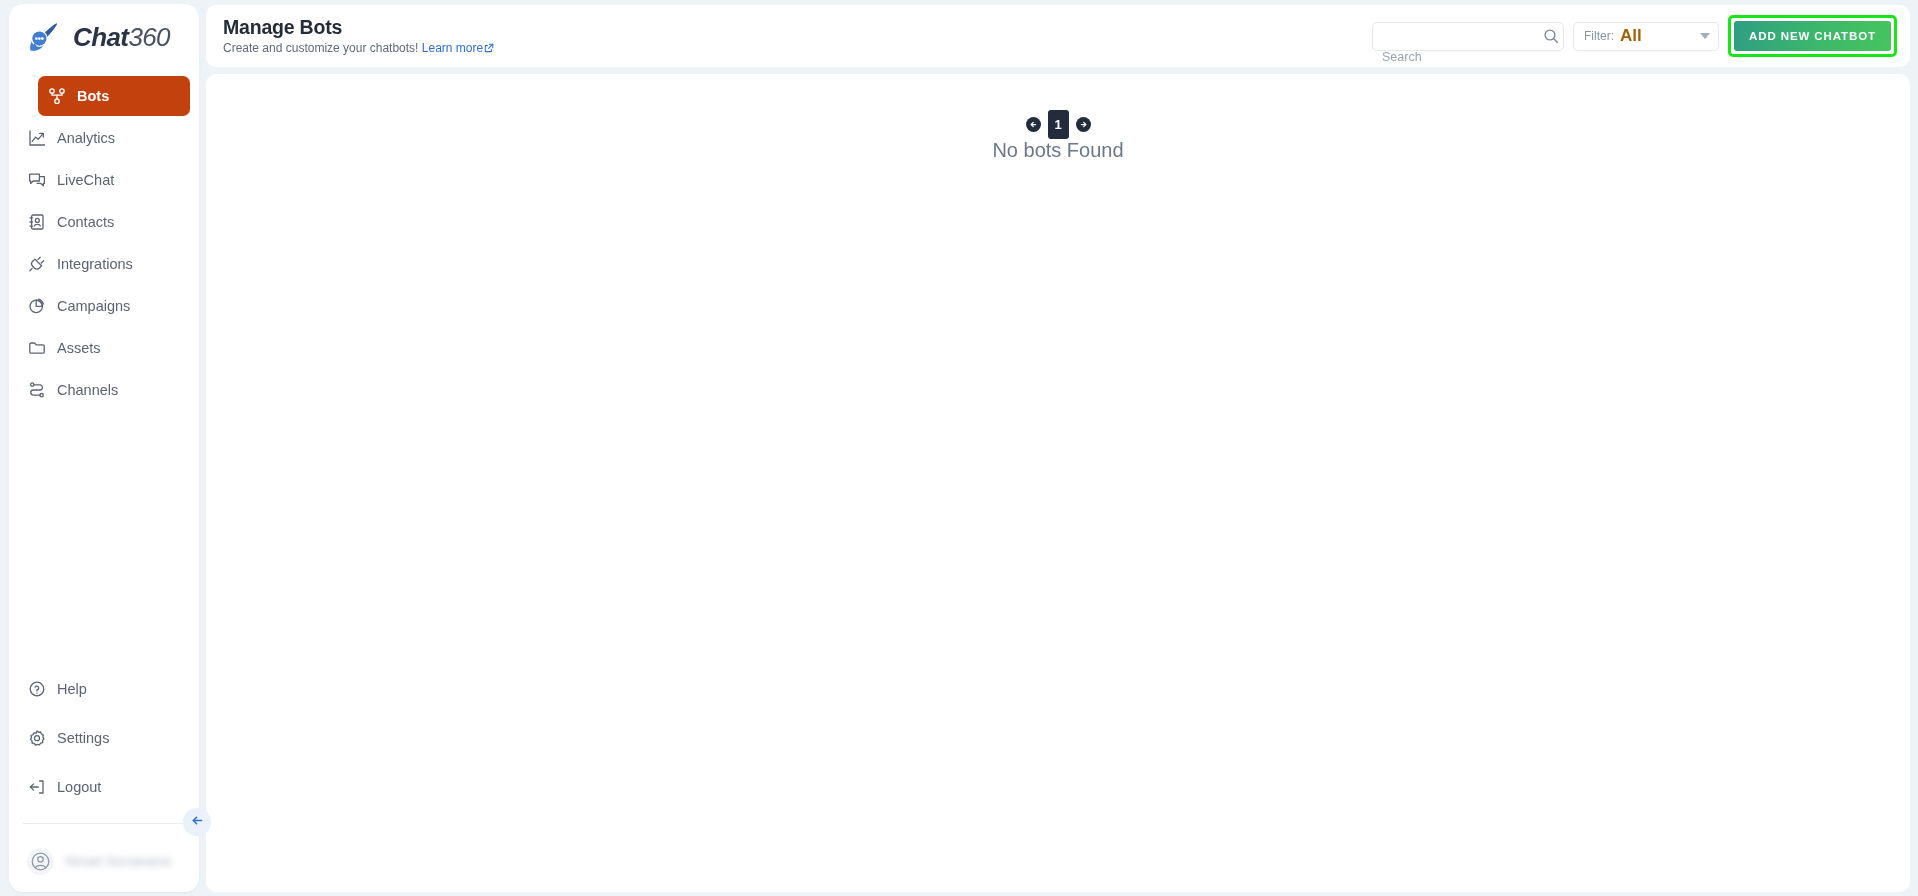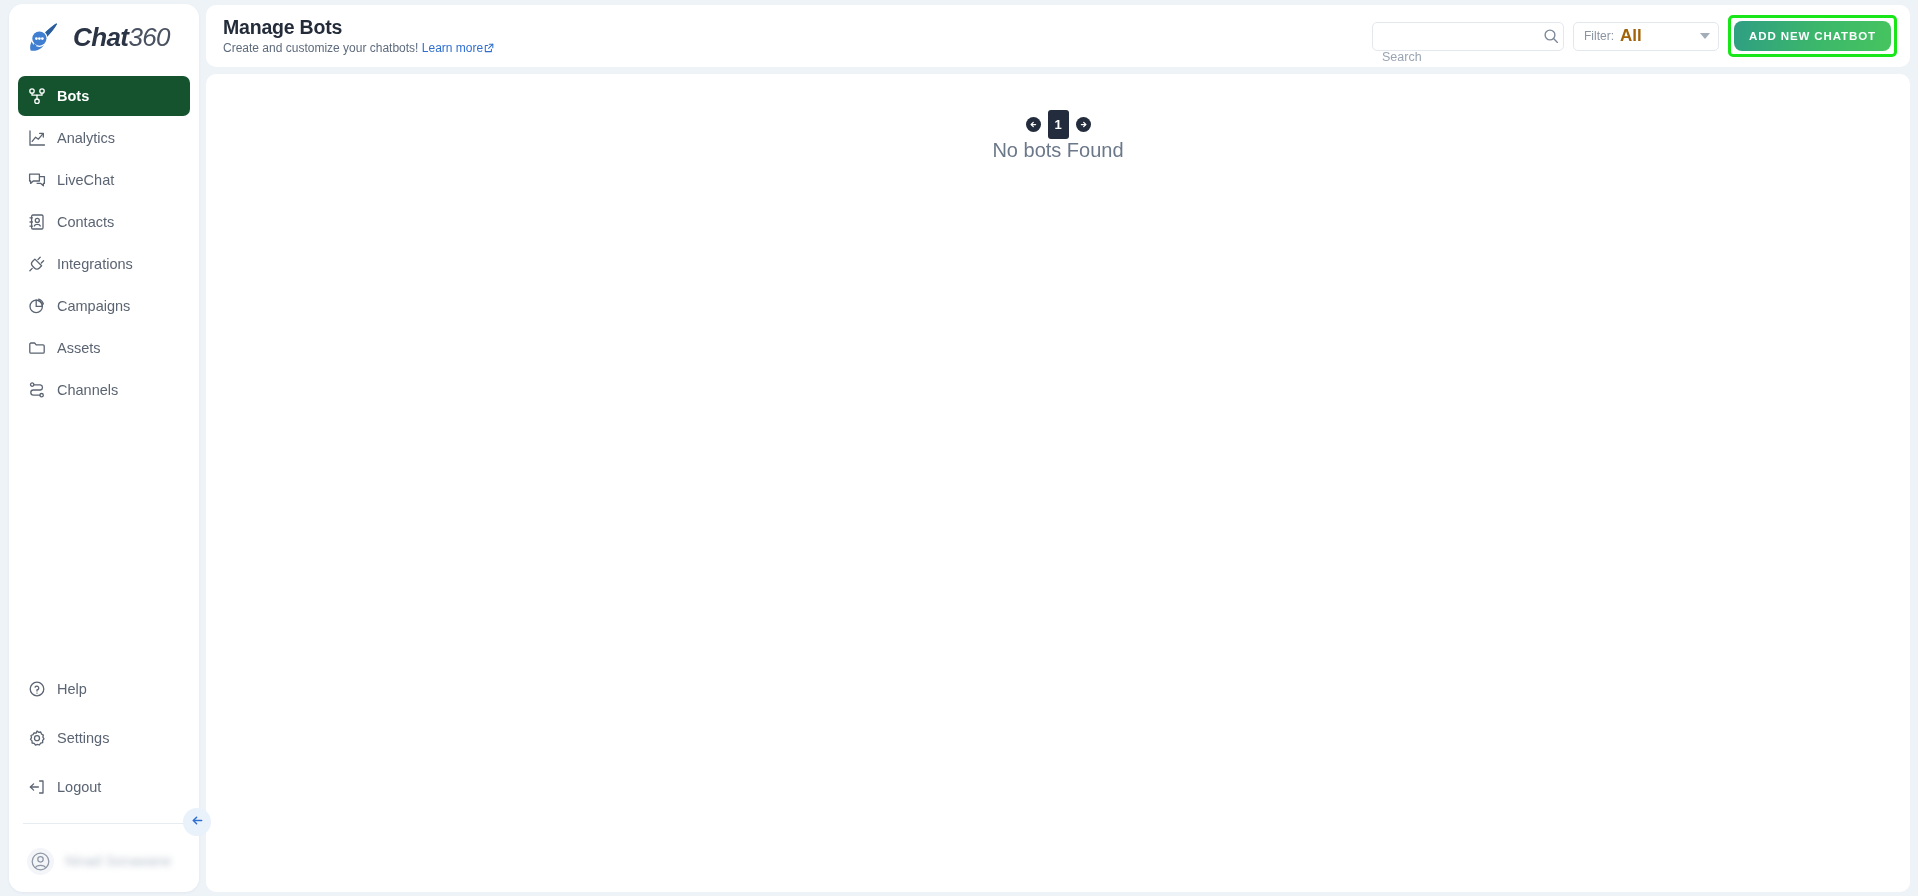--- a/index.html
+++ b/index.html
@@ -83,23 +83,24 @@
     user-select: none;
   }
   .nav-item .ico {
     width: 19px; height: 19px;
     flex: 0 0 19px;
     display: flex; align-items: center; justify-content: center;
     color: #5b6472;
   }
   .nav-item .ico svg { display: block; }
   .nav-item.active {
-    background: #14532d;
+    background: #c2410c;
     color: #ffffff;
     font-weight: bold;
+    margin-left: 20px;
   }
   .nav-item.active .ico { color: #ffffff; }
 
   .nav-spacer { flex: 1 1 auto; }
 
   .nav-bottom {
     padding: 0 9px 0 9px;
     display: flex;
     flex-direction: column;
     gap: 9px;
@@ -240,21 +241,21 @@
   .add-btn-hl {
     border: 3px solid #19e619;
     border-radius: 5px;
     padding: 3px;
     display: flex;
   }
   .add-btn {
     height: 30px;
     padding: 0 15px;
     border: none;
-    border-radius: 8px;
+    border-radius: 3px;
     background: linear-gradient(100deg, #2f9e83 0%, #3cb86a 55%, #46c45f 100%);
     color: #ffffff;
     font-family: "Liberation Sans", sans-serif;
     font-size: 11.5px;
     font-weight: bold;
     letter-spacing: 0.9px;
     cursor: pointer;
     display: flex;
     align-items: center;
     text-align: center;

